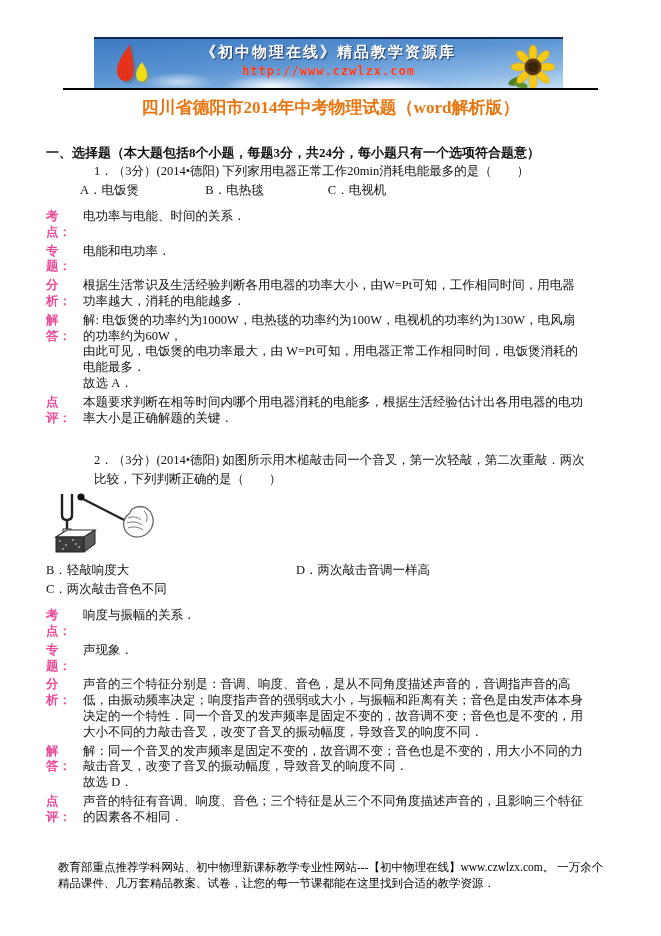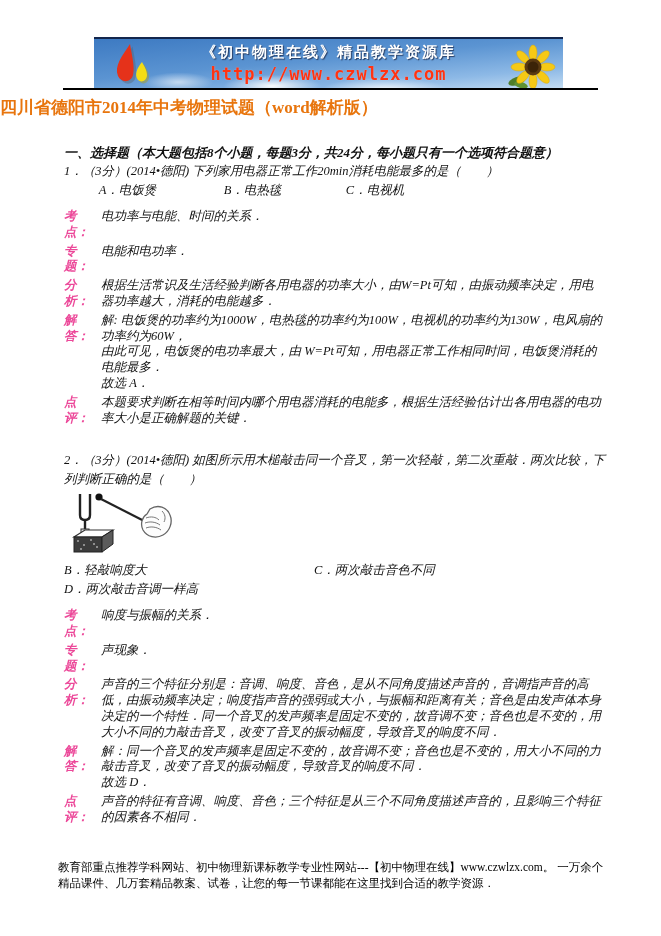--- a/index.html
+++ b/index.html
@@ -13,32 +13,32 @@
       radial-gradient(90px 18px at 62% 104%, rgba(255,255,255,.85), rgba(255,255,255,0) 70%),
       radial-gradient(50px 14px at 18% 88%, rgba(255,255,255,.6), rgba(255,255,255,0) 70%),
       linear-gradient(175deg,#3d7ac2 0%,#5b94d2 45%,#8db9e6 78%,#c3dcf2 100%);
     border-top:2px solid #13264d;box-sizing:border-box;}
   .banner-inner{position:relative;width:100%;height:100%;border-radius:8px;}
   .banner-logo{position:absolute;left:12px;top:3px;}
   .banner-text{position:absolute;left:80px;right:80px;top:4px;text-align:center;}
   .banner-title{font-family:"Liberation Sans","DejaVu Sans",sans-serif;font-weight:bold;
     color:#ffffff;font-size:15px;letter-spacing:2px;text-shadow:1px 1px 1px rgba(20,30,60,.75);}
   .banner-url{font-family:"DejaVu Sans Mono","Liberation Mono",monospace;font-weight:bold;
-    color:#ff3312;font-size:17px;letter-spacing:1px;margin-top:2px;text-shadow:0 0 1px rgba(255,255,255,.5);}
+    color:#ff3312;font-size:12px;letter-spacing:1px;margin-top:2px;text-shadow:0 0 1px rgba(255,255,255,.5);}
   .banner-flower{position:absolute;right:4px;bottom:-1px;}
 
   
   .rule{position:absolute;left:63px;top:88px;width:535px;height:2px;background:#000;}
-  .doc-title{position:absolute;left:0;top:96px;width:661px;
+  .doc-title{position:absolute;left:0;top:96px;width:661px;text-align:center;
     color:#e8750d;font-weight:bold;font-size:17px;}
 
   
-  .content{position:absolute;left:64px;top:144px;width:541px;color:#111;font-size:12.5px;line-height:15.8px;font-style:italic;}
+  .content{position:absolute;left:46px;top:144px;width:541px;color:#111;font-size:12.5px;line-height:15.8px;}
   .section-heading{font-weight:bold;font-size:13px;line-height:18px;}
-  .stem{line-height:19px;white-space:pre-wrap;}
+  .stem{line-height:19px;white-space:pre-wrap;margin-left:48px;}
   .opt-row{display:flex;line-height:19px;text-align:center;}
   .opt-row.four .opt:nth-child(1){width:127px;}
   .opt-row.four .opt:nth-child(2){width:123px;}
   .opt-row.four .opt:nth-child(3){width:122px;}
   .opt-row.four .opt:nth-child(4){flex:1;}
   .opt-grid{display:grid;grid-template-columns:250px 1fr;line-height:19px;}
   .qa{margin-top:9px;}
   .qa-row{display:flex;margin-bottom:3px;}
   .qa-label{width:37px;flex:0 0 37px;color:#ec4899;font-weight:bold;}
   .qa-text{flex:1;white-space:pre-wrap;}
@@ -106,21 +106,21 @@
       <div class="qa-row">
         <span class="qa-label">考点：</span>
         <div class="qa-text">电功率与电能、时间的关系．</div>
       </div>
       <div class="qa-row">
         <span class="qa-label">专题：</span>
         <div class="qa-text">电能和电功率．</div>
       </div>
       <div class="qa-row">
         <span class="qa-label">分析：</span>
-        <div class="qa-text">根据生活常识及生活经验判断各用电器的功率大小，由W=Pt可知，由振动频率决定，用电器功率越大，消耗的电能越多．</div>
+        <div class="qa-text">根据生活常识及生活经验判断各用电器的功率大小，由W=Pt可知，工作相同时间，用电器功率越大，消耗的电能越多．</div>
       </div>
       <div class="qa-row">
         <span class="qa-label">解答：</span>
         <div class="qa-text">解: 电饭煲的功率约为1000W，电热毯的功率约为100W，电视机的功率约为130W，电风扇的功率约为60W，
 由此可见，电饭煲的电功率最大，由 W=Pt可知，用电器正常工作相同时间，电饭煲消耗的电能最多．
 故选 A．</div>
       </div>
       <div class="qa-row">
         <span class="qa-label">点评：</span>
         <div class="qa-text">本题要求判断在相等时间内哪个用电器消耗的电能多，根据生活经验估计出各用电器的电功率大小是正确解题的关键．</div>
@@ -153,22 +153,22 @@
 
       <path d="M84,18 C92,13 101,16 104,24 C107,31 104,40 97,44 C90,48 81,46 77,39 C74,33 76,26 81,23 Z" fill="#fdfdfd" stroke="#666" stroke-width="1.3"></path>
       <path d="M80,27 C85,25 90,26 93,29" fill="none" stroke="#777" stroke-width="1"></path>
       <path d="M79,32 C84,30 90,31 94,34" fill="none" stroke="#777" stroke-width="1"></path>
       <path d="M80,37 C85,35 91,36 95,39" fill="none" stroke="#777" stroke-width="1"></path>
       <path d="M96,20 C99,23 100,27 98,31" fill="none" stroke="#777" stroke-width="1"></path>
     </svg>
 
     <div class="opt-grid">
       <span class="opt">B．轻敲响度大</span>
+      <span class="opt">D．两次敲击音调一样高</span>
       <span class="opt">C．两次敲击音色不同</span>
-      <span class="opt">D．两次敲击音调一样高</span>
     </div>
 
     <div class="qa">
       <div class="qa-row">
         <span class="qa-label">考点：</span>
         <div class="qa-text">响度与振幅的关系．</div>
       </div>
       <div class="qa-row">
         <span class="qa-label">专题：</span>
         <div class="qa-text">声现象．</div>

